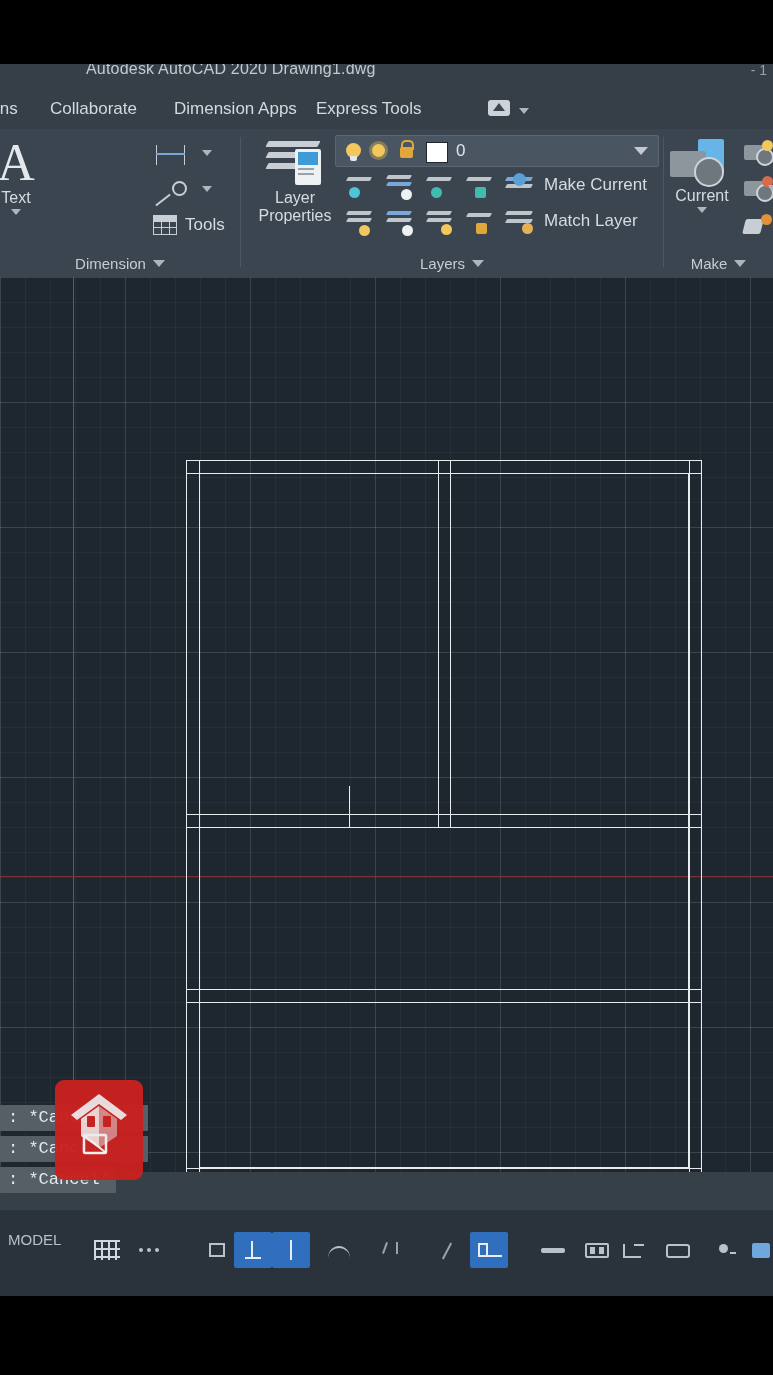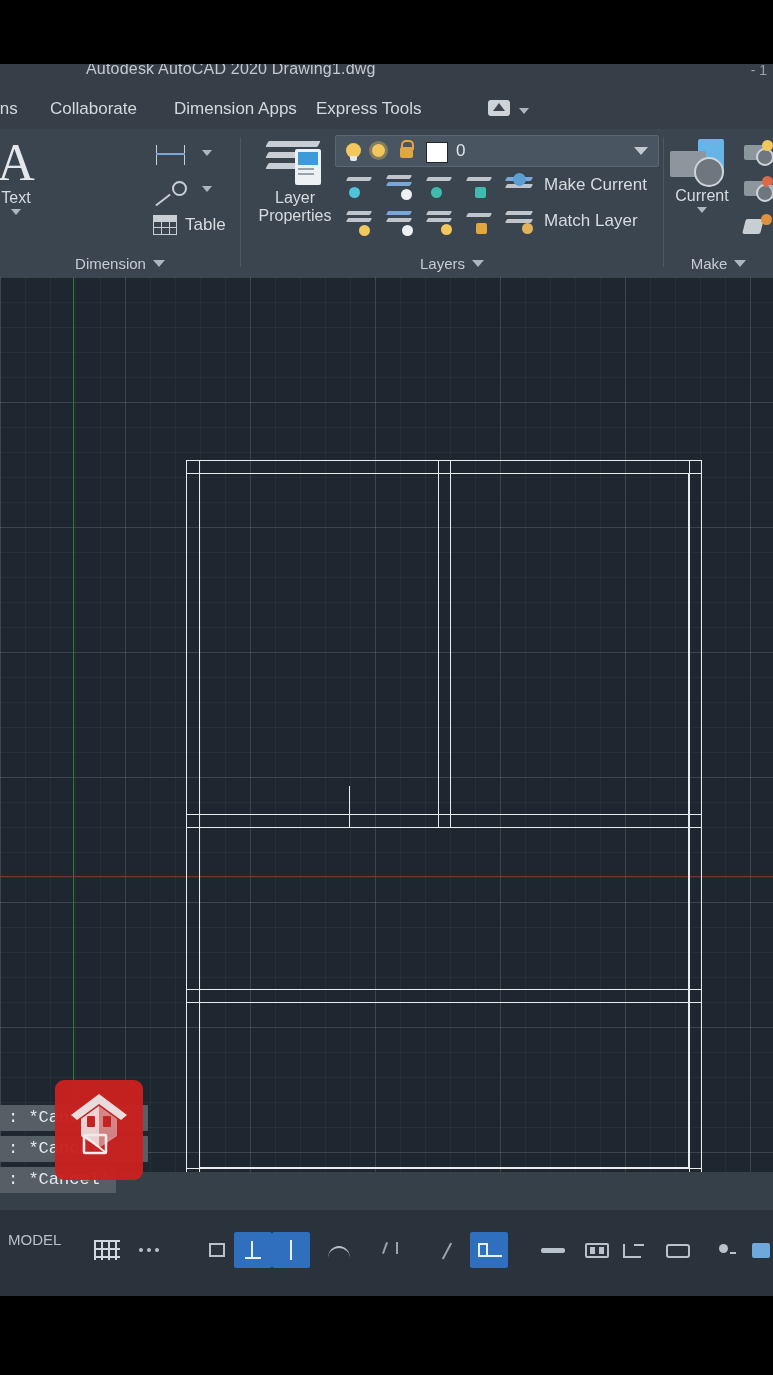--- a/index.html
+++ b/index.html
@@ -234,21 +234,21 @@
         <div class="tab-caret" style="left:202px;top:57px;"></div>
 
         <div class="small-btn" style="left:150px;top:84px;width:30px;height:26px;">
           <div style="position:absolute;left:3px;top:2px;width:24px;height:20px;border:1px solid #c9ced4;box-sizing:border-box;"></div>
           <div style="position:absolute;left:3px;top:8px;width:24px;height:1px;background:#c9ced4;"></div>
           <div style="position:absolute;left:3px;top:14px;width:24px;height:1px;background:#c9ced4;"></div>
           <div style="position:absolute;left:11px;top:8px;width:1px;height:14px;background:#c9ced4;"></div>
           <div style="position:absolute;left:19px;top:8px;width:1px;height:14px;background:#c9ced4;"></div>
           <div style="position:absolute;left:3px;top:2px;width:24px;height:6px;background:#c9ced4;"></div>
         </div>
-        <div class="small-lbl" style="left:185px;top:86px;">Table</div>
+        <div class="small-lbl" style="left:185px;top:86px;">Tools</div>
 
         <div class="panel-title">
           <span>Dimension</span><span class="pcaret"></span>
         </div>
       </div>
       <div class="panel-sep" style="left:240px;"></div>
 
       <div class="ribbon-panel" style="left:241px;width:422px;">
 
         <div class="big-btn" style="left:6px;top:6px;width:96px;">

